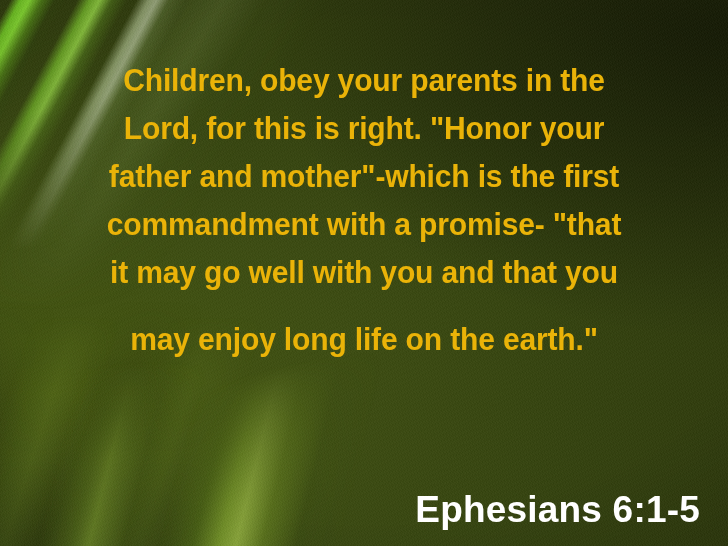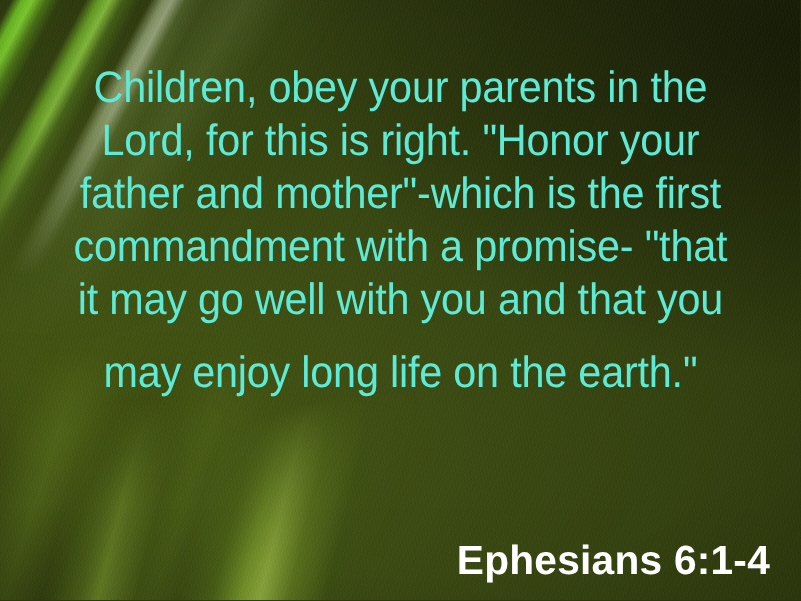--- a/index.html
+++ b/index.html
@@ -161,24 +161,24 @@
     position: absolute;
     inset: 0;
   }
 
   #verse-text {
     position: absolute;
     left: 0;
     right: 0;
     top: 56px;
     text-align: center;
-    color: #5eead4;
+    color: #eab308;
     font-family: "Liberation Sans Narrow", "Liberation Sans", sans-serif;
-    font-weight: normal;
-    font-size: 40px;
+    font-weight: bold;
+    font-size: 32px;
     line-height: 48px;
     letter-spacing: -0.2px;
     -webkit-font-smoothing: antialiased;
   }
 
   #verse-text .vline {
     display: block;
     white-space: nowrap;
     transform: scaleX(0.94);
     transform-origin: center;
@@ -221,16 +221,16 @@
 
     <div id="verse-text">
       <span class="vline">Children, obey your parents in the</span>
       <span class="vline">Lord, for this is right. "Honor your</span>
       <span class="vline">father and mother"-which is the first</span>
       <span class="vline">commandment with a promise- "that</span>
       <span class="vline">it may go well with you and that you</span>
       <span class="vline spaced">may enjoy long life on the earth."</span>
     </div>
 
-    <div id="reference">Ephesians 6:1-4</div>
+    <div id="reference">Ephesians 6:1-5</div>
 
   </div>
 </div>
 
 </body></html>

